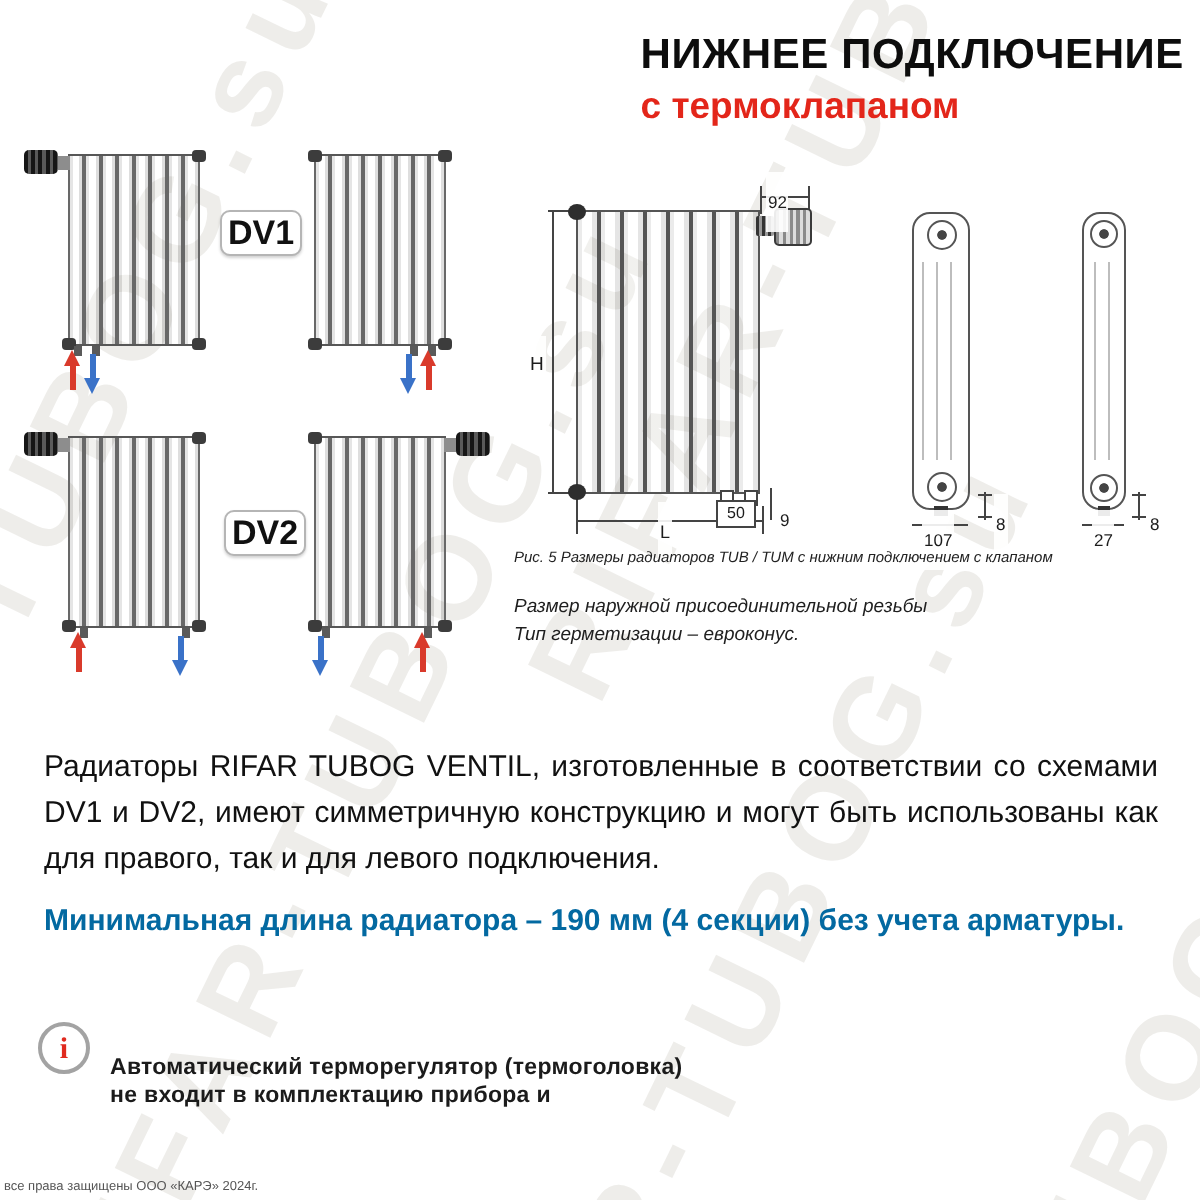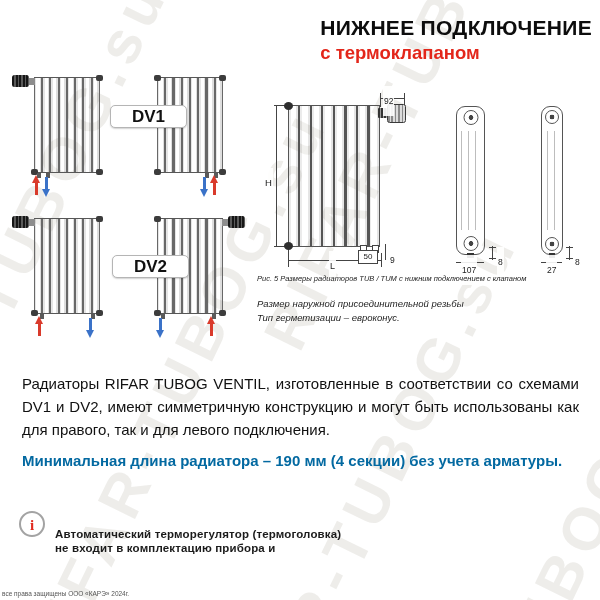--- a/index.html
+++ b/index.html
@@ -34,21 +34,21 @@
   .arr { position:absolute; width:3px; z-index:2; }
   .arr::before { content:''; position:absolute; left:-3px; border-left:4.5px solid transparent; border-right:4.5px solid transparent; }
   .arr-up { background:#d93a2b; height:13px; top:5px; }
   .arr-up::before { top:-7px; border-bottom:8px solid #d93a2b; }
   .arr-down { background:#3a72c8; height:13px; top:0; }
   .arr-down::before { bottom:-7px; border-top:8px solid #3a72c8; }
   .arrbox { position:absolute; width:9px; height:19px; }
 
   
   .dv-label { position:absolute; z-index:2; border:1.3px solid #b5b5b5; border-radius:5px;
-    background:#fff; padding:0 21px; font-size:17px; font-weight:700; color:#111;
+    background:#fff; padding:0 3px; font-size:17px; font-weight:700; color:#111;
     box-shadow:0 1px 1.5px rgba(0,0,0,0.18); line-height:21px; }
 
   
   .fv { position:absolute; left:288px; top:105px; width:92px; height:142px; z-index:1; }
   .fv .tubes { background:repeating-linear-gradient(90deg,#555 0 1px,rgba(0,0,0,0.08) 1px 3px,
       rgba(255,255,255,0.2) 3px 8.2px,rgba(0,0,0,0.10) 8.2px 10.5px,#555 10.5px 11.5px);
     border-top:1.2px solid #555; border-bottom:1.2px solid #555; }
   .fplug { position:absolute; width:9px; height:8px; background:#2e2e2e; border-radius:50%; z-index:2; }
   .dl { position:absolute; background:#444; z-index:1; }
   .dlabel { position:absolute; font-size:8.5px; color:#1c1c1c; background:rgba(255,255,255,0.9);

